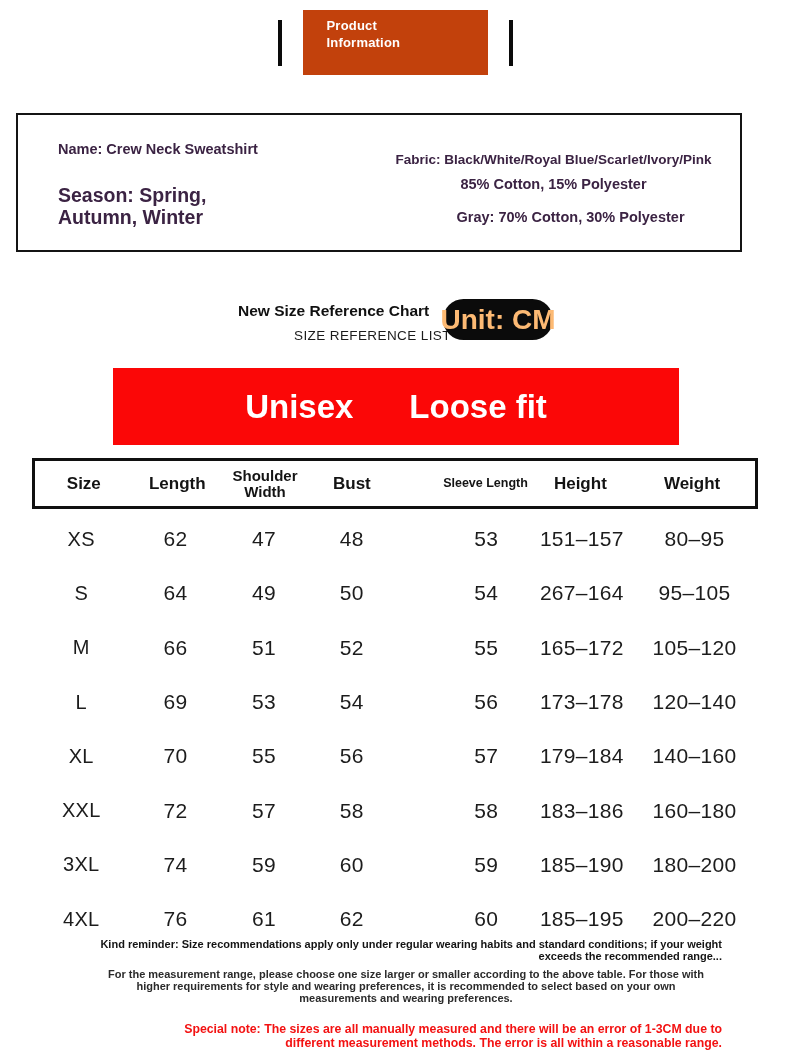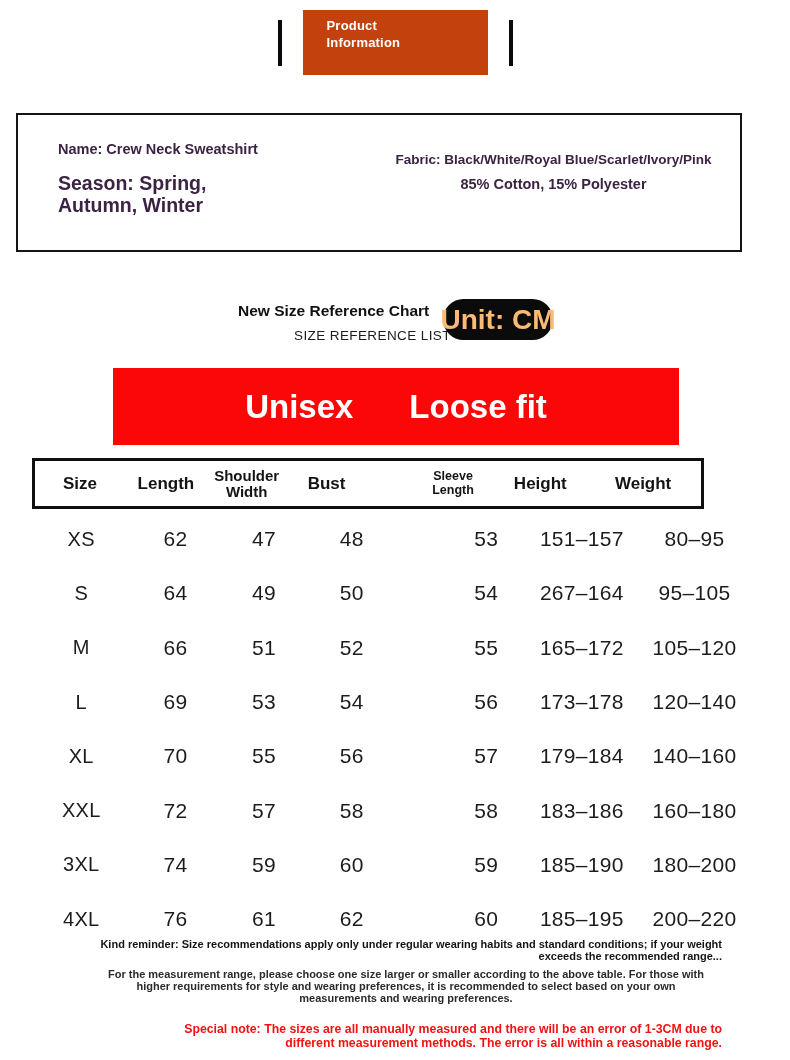--- a/index.html
+++ b/index.html
@@ -47,21 +47,21 @@
     border: 2px solid #141414;
     display: flex;
   }
   .info-left {
     width: 355px;
     padding: 26px 0 0 40px;
     color: #3b2343;
   }
   .info-name { font-size: 14.5px; font-weight: bold; }
   .info-season {
-    margin-top: 16px;
+    margin-top: 28px;
     font-size: 19.5px;
     font-weight: bold;
     line-height: 1.12;
   }
   .info-right {
     flex: 1;
     padding: 37px 6px 0 0;
     text-align: center;
     color: #3b2343;
   }
@@ -102,21 +102,21 @@
     display: flex; align-items: center; justify-content: center;
     gap: 56px;
     color: #ffffff;
     font-size: 33px; font-weight: bold;
   }
 
   
   .table-header {
     position: absolute;
     left: 32px; top: 458px;
-    width: 672px; height: 51px;
+    width: 726px; height: 51px;
     border: 3px solid #101010;
     display: flex;
     align-items: stretch;
     background: #ffffff;
   }
   .th {
     display: flex; align-items: center; justify-content: center;
     text-align: center;
     font-weight: bold;
     color: #141414;
@@ -202,20 +202,21 @@
     <div class="info-left">
       <div class="info-name">Name: Crew Neck Sweatshirt</div>
       <div class="info-season">
         <div>Season: Spring,</div>
         <div>Autumn, Winter</div>
       </div>
     </div>
     <div class="info-right">
       <div class="info-fabric">Fabric: Black/White/Royal Blue/Scarlet/Ivory/Pink</div>
       <div class="info-comp">85% Cotton, 15% Polyester</div>
+      <div class="info-gray">Gray: 70% Cotton, 30% Polyester</div>
     </div>
   </div>
 
   <div class="size-ref">
     <div class="sr-title">New Size Reference Chart</div>
     <div class="sr-subtitle">SIZE REFERENCE LIST</div>
     <div class="unit-pill">Unit: CM</div>
   </div>
 
   <div class="fit-banner">

